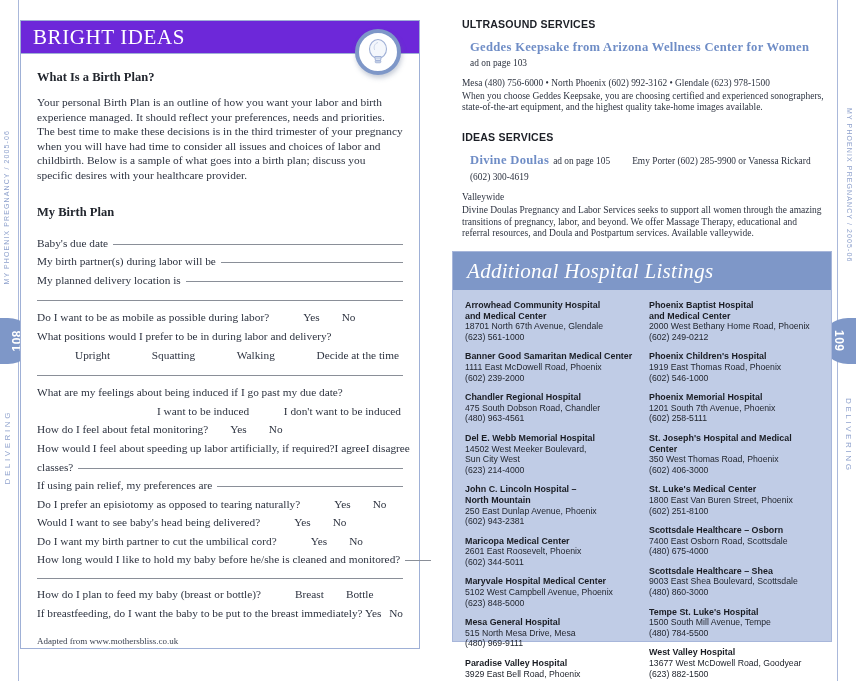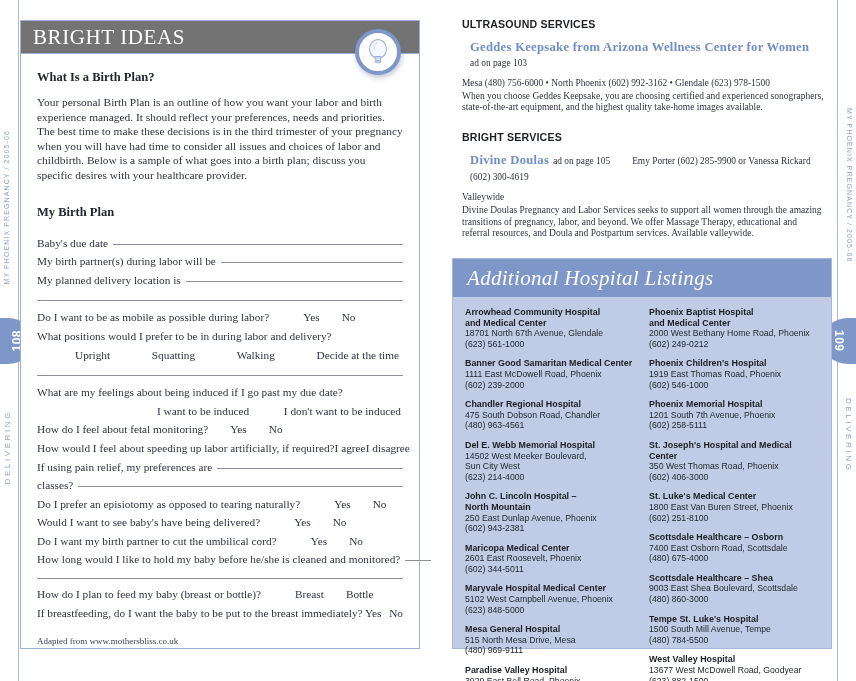--- a/index.html
+++ b/index.html
@@ -100,21 +100,21 @@
     left: 20px;
     top: 20px;
     width: 400px;
     height: 629px;
     border: 1px solid #9fb0d6;
     box-sizing: border-box;
     background: #ffffff;
   }
   .bright-header {
     height: 32px;
-    background: #737373;
+    background: #6d28d9;
     border-bottom: 1px solid #9fb0d6;
     position: relative;
   }
   .bright-header h1 {
     margin: 0;
     padding: 4px 0 0 12px;
     font-family: "Liberation Serif", serif;
     font-weight: normal;
     font-size: 21px;
     letter-spacing: 0.6px;
@@ -256,21 +256,21 @@
   .inline-contacts {
     font-size: 9.4px;
     color: #2d3340;
     margin-left: 18px;
   }
 
   
   .listings {
     position: absolute;
     left: 452px;
-    top: 258px;
+    top: 251px;
     width: 380px;
     height: 391px;
     background: #c0cce6;
     border: 1px solid #a7b6da;
     box-sizing: border-box;
   }
   .listings-header {
     height: 38px;
     background: #7e97c8;
     display: flex;
@@ -402,39 +402,39 @@
 
     <div class="frow">
       <span class="lbl">How would I feel about speeding up labor artificially, if required?</span>
       <span class="gap-sm"></span>
       <span class="opt">I agree</span>
       <span class="gap-sm" style="width:10px"></span>
       <span class="opt">I disagree</span>
     </div>
 
     <div class="frow">
+      <span class="lbl">classes?</span>
+      <span class="fill"></span>
+    </div>
+
+    <div class="frow">
       <span class="lbl">If using pain relief, my preferences are</span>
-      <span class="fill"></span>
-    </div>
-
-    <div class="frow">
-      <span class="lbl">classes?</span>
       <span class="fill"></span>
     </div>
 
     <div class="frow">
       <span class="lbl">Do I prefer an episiotomy as opposed to tearing naturally?</span>
       <span class="gap-md"></span>
       <span class="opt">Yes</span>
       <span class="gap-sm"></span>
       <span class="opt">No</span>
     </div>
 
     <div class="frow">
-      <span class="lbl">Would I want to see baby's have being delivered?</span>
+      <span class="lbl">Would I want to see baby's head being delivered?</span>
       <span class="gap-md"></span>
       <span class="opt">Yes</span>
       <span class="gap-sm"></span>
       <span class="opt">No</span>
     </div>
 
     <div class="frow">
       <span class="lbl">Do I want my birth partner to cut the umbilical cord?</span>
       <span class="gap-md"></span>
       <span class="opt">Yes</span>
@@ -472,21 +472,21 @@
 <section class="right-col">
 
   <h3 class="sec-title">ULTRASOUND SERVICES</h3>
   <p class="ad-head">
     <span class="ad-name">Geddes Keepsake from Arizona Wellness Center for Women</span>
     <span class="ad-page">ad on page 103</span>
   </p>
   <p class="ad-line">Mesa (480) 756-6000 • North Phoenix (602) 992-3162 • Glendale (623) 978-1500</p>
   <p class="ad-desc">When you choose Geddes Keepsake, you are choosing certified and experienced sonographers, state-of-the-art equipment, and the highest quality take-home images available.</p>
 
-  <h3 class="sec-title gap">BRIGHT SERVICES</h3>
+  <h3 class="sec-title gap">IDEAS SERVICES</h3>
   <p class="ad-head">
     <span class="ad-name">Divine Doulas</span>
     <span class="ad-page">ad on page 105</span>
     <span class="inline-contacts">Emy Porter (602) 285-9900 or Vanessa Rickard (602) 300-4619</span>
   </p>
   <p class="ad-line">Valleywide</p>
   <p class="ad-desc">Divine Doulas Pregnancy and Labor Services seeks to support all women through the amazing transitions of pregnancy, labor, and beyond.  We offer Massage Therapy, educational and referral resources, and Doula and Postpartum services. Available valleywide.</p>
 
   <h3 class="sec-title gap">HOSPITALS</h3>
   <div class="ad-row">

